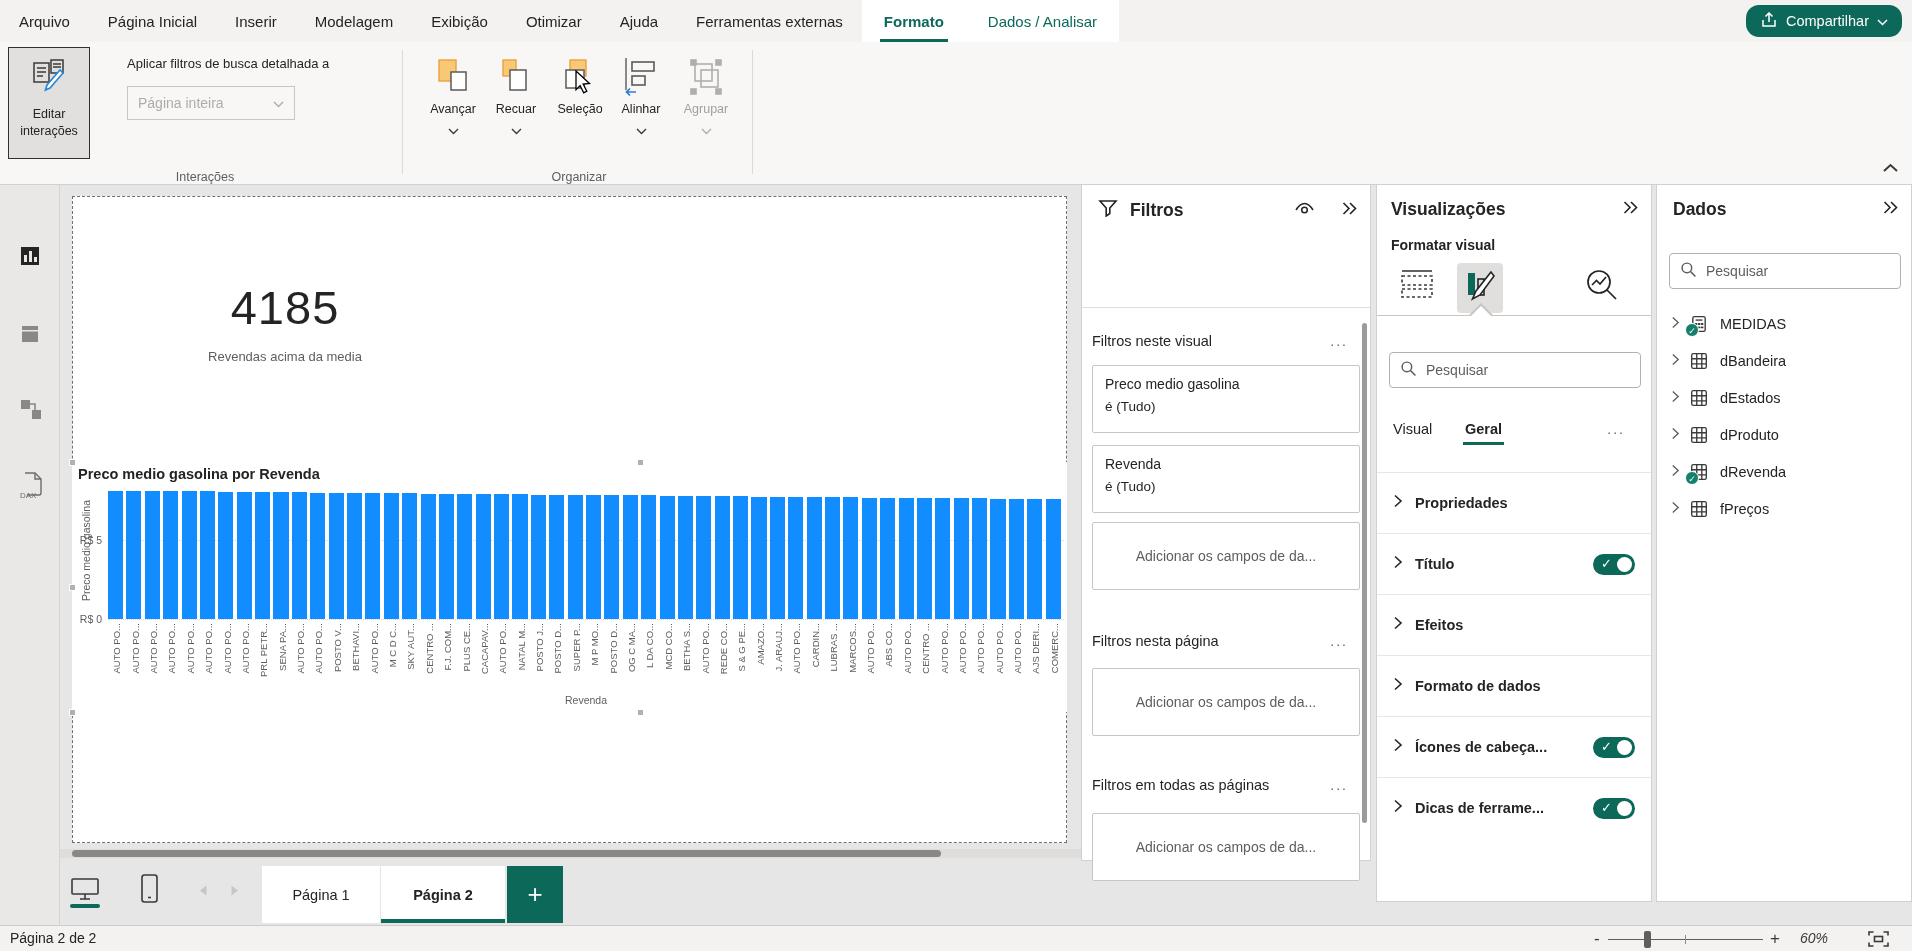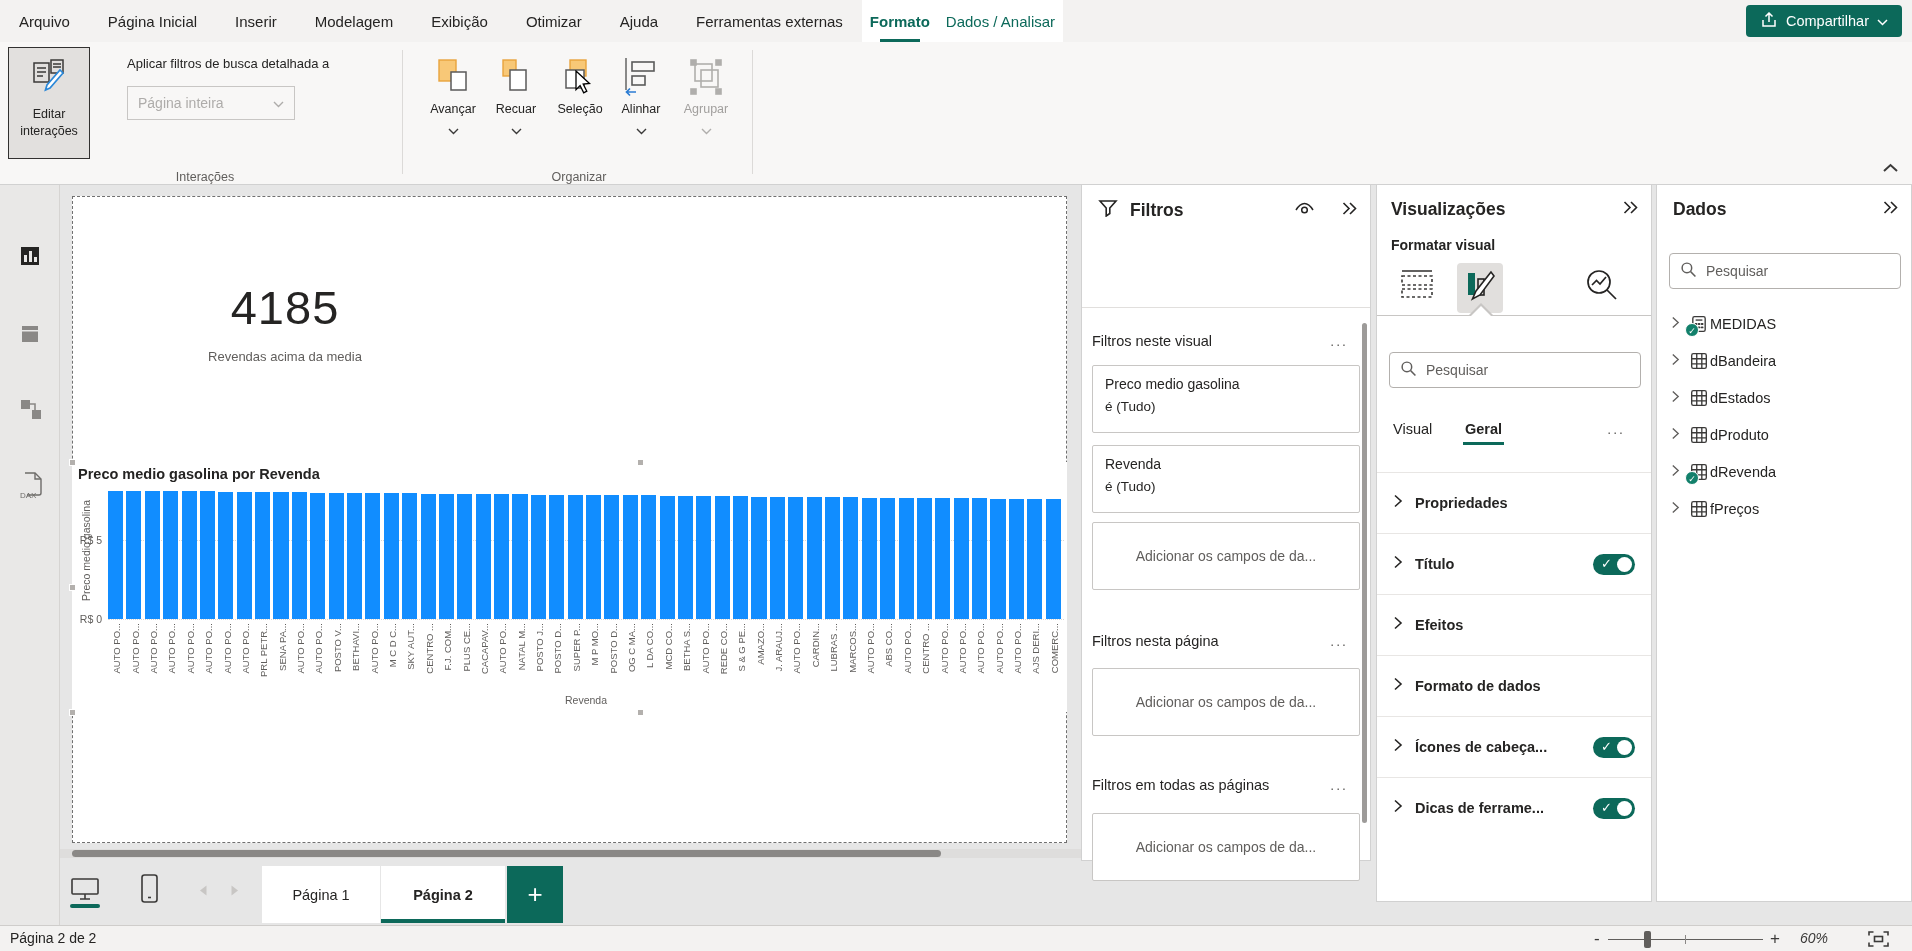--- a/index.html
+++ b/index.html
@@ -3,24 +3,24 @@
 <meta charset="utf-8">
 <style>
   * { margin:0; padding:0; box-sizing:border-box; }
   html,body { width:1912px; height:951px; overflow:hidden;
     font-family:"Liberation Sans","DejaVu Sans",sans-serif; color:#252423; background:#e6e6e6; }
   :root{ --accent:#0C695A; --blue:#118DFF; --gray:#605E5C; --bord:#d1d1d1; }
 
   
   #menubar{ position:absolute; left:0; top:0; width:1912px; height:42px; background:#f3f2f1; display:flex; align-items:stretch; }
   .menu-item{ display:flex; align-items:center; padding:0 19px; font-size:15px; cursor:default; white-space:nowrap; }
-  .menu-tab{ display:flex; align-items:center; padding:0 8px; font-size:15px; background:#fff; color:var(--accent); position:relative; white-space:nowrap; }
+  .menu-tab{ display:flex; align-items:center; padding:0 22px; font-size:15px; background:#fff; color:var(--accent); position:relative; white-space:nowrap; }
   .menu-tab.active{ font-weight:bold; }
   .menu-tab.active::after{ content:""; position:absolute; left:18px; right:18px; bottom:0; height:3px; background:var(--accent); }
-  #share-btn{ position:absolute; right:10px; top:5px; height:32px; background:var(--accent); color:#fff; border:none; border-radius:4px; display:flex; align-items:center; gap:8px; padding:0 14px; font-size:14.5px; font-family:inherit; }
+  #share-btn{ position:absolute; right:10px; top:5px; height:32px; background:var(--accent); color:#fff; border:none; border-radius:13px; display:flex; align-items:center; gap:8px; padding:0 14px; font-size:14.5px; font-family:inherit; }
 
   
   #ribbon{ position:absolute; left:0; top:42px; width:1912px; height:143px; background:#f8f7f6; border-bottom:1px solid #d1d1d1; }
   #edit-interactions{ position:absolute; left:8px; top:5px; width:82px; height:112px; background:#e2e0de; border:1px solid #323130; display:flex; flex-direction:column; align-items:center; justify-content:flex-start; padding-top:8px; font-size:12.5px; text-align:center; line-height:1.4; }
   #drill-label{ position:absolute; left:127px; top:14px; font-size:13px; color:#252423; }
   #drill-dropdown{ position:absolute; left:127px; top:44px; width:168px; height:34px; border:1px solid #c8c6c4; background:#f8f7f6; display:flex; align-items:center; justify-content:space-between; padding:0 10px; font-size:14px; color:#aeacaa; }
   .rib-sep{ position:absolute; top:8px; width:1px; height:124px; background:#dcdad8; }
   .group-label{ position:absolute; top:128px; font-size:12.5px; color:#605E5C; text-align:center; }
   .org-btn{ position:absolute; top:4px; width:62px; height:126px; display:flex; flex-direction:column; align-items:center; }
   .org-btn .ic{ height:52px; display:flex; align-items:flex-end; }
@@ -91,21 +91,21 @@
   .viz-tab.active::after{ content:""; position:absolute; left:-2px; right:-2px; bottom:-8px; height:3px; background:var(--accent); }
   #viz-sections{ position:absolute; left:0; top:287px; right:0; }
   .viz-row{ height:61px; border-top:1px solid #e8e6e4; display:flex; align-items:center; padding:0 16px; }
   .viz-row .lbl{ font-size:14.5px; font-weight:600; margin-left:12px; }
   .toggle{ margin-left:auto; width:42px; height:21px; border-radius:11px; background:var(--accent); position:relative; }
   .toggle::after{ content:""; position:absolute; right:3px; top:3px; width:15px; height:15px; border-radius:50%; background:#fff; }
   .toggle::before{ content:"\2713"; position:absolute; left:8px; top:2px; color:#fff; font-size:13px; }
 
   #data-items{ position:absolute; left:0; top:120px; right:0; }
   .data-row{ height:37px; display:flex; align-items:center; padding:0 14px; }
-  .data-row .nm{ font-size:14.5px; margin-left:2px; }
+  .data-row .nm{ font-size:14.5px; margin-left:12px; }
   .icwrap{ position:relative; display:flex; margin-left:10px; }
   .badge{ position:absolute; left:-5px; bottom:-4px; width:14px; height:14px; border-radius:50%; background:#12806b; color:#fff; font-size:9px; line-height:14px; text-align:center; border:1.5px solid #fff; }
 
   
   #statusbar{ position:absolute; left:0; top:925px; width:1912px; height:26px; background:#f3f2f1; border-top:1px solid #cfcdcb; font-size:14px; }
   #status-page{ position:absolute; left:10px; top:4px; color:#252423; }
   .zoomctl{ position:absolute; top:3px; color:#3b3a39; }
   #zoom-track{ position:absolute; left:1608px; top:13px; width:155px; height:1px; background:#605E5C; }
   #zoom-thumb{ position:absolute; left:1644px; top:5px; width:7px; height:17px; background:#605E5C; border-radius:2px; }
   #zoom-tick{ position:absolute; left:1685px; top:9px; width:1px; height:9px; background:#8a8886; }

